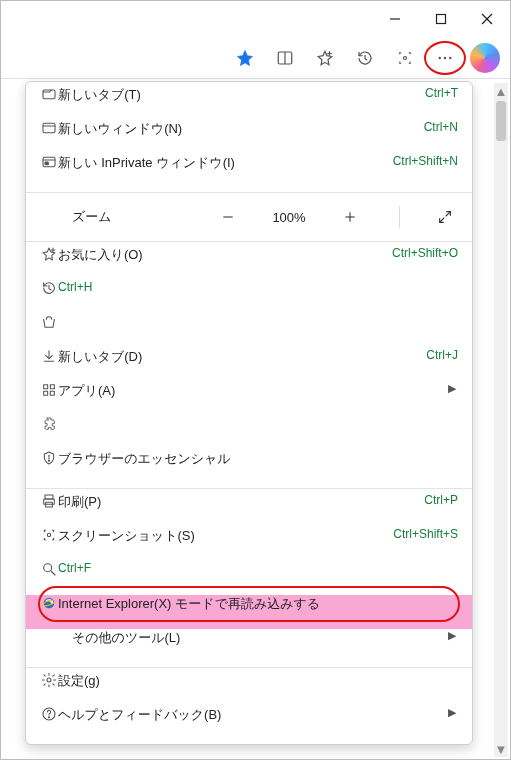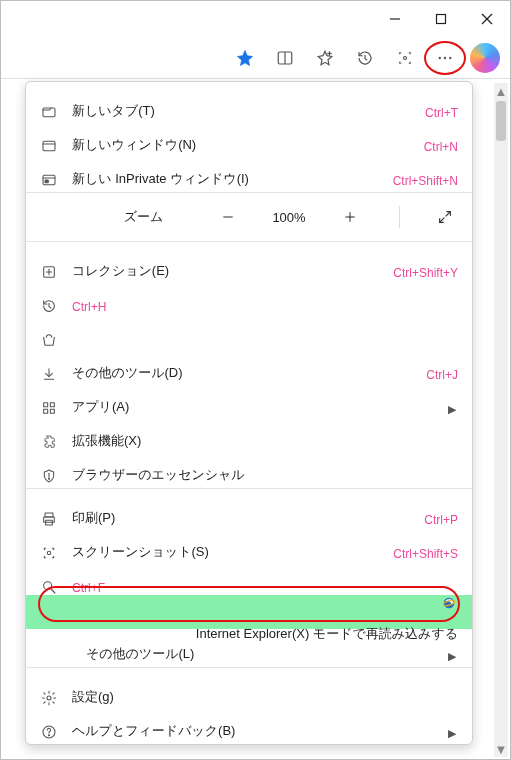--- a/index.html
+++ b/index.html
@@ -92,35 +92,34 @@
     width: 448px;
     background: #fff;
     border: 1px solid #d0d0d0;
     box-shadow: 0 4px 12px rgba(0,0,0,0.18);
     border-radius: 6px;
     padding: 4px 0;
   }
   .item {
     height: 34px;
     display: flex;
-    align-items: flex-end;
+    align-items: flex-start;
     padding: 0 14px 0 14px;
-    gap: 14px;
     cursor: default;
   }
-  .item.hover { background: #86efac; flex-direction: column; }
+  .item.hover { background: #f9a8d4; }
   .icncol { width: 18px; display:flex; align-items:center; justify-content:center; }
   .label { flex: 1; }
-  .shortcut { color: #ec4899; font-size: 12px; }
+  .shortcut { color: #15803d; font-size: 12px; }
   .arrow { color:#555; font-size:11px; margin-left:6px; width:10px; }
   .sep { height: 1px; background: #e3e3e3; margin: 4px 0; }
   .zoomrow {
     height: 40px; display:flex; align-items:center; padding: 0 14px 0 46px;
   }
-  .zoomrow .label{flex:1;text-align:center;}
+  .zoomrow .label{flex:1;}
   .zoomctrl { display:flex; align-items:center; gap:26px; }
   .zbtn { width:26px; height:26px; display:flex; align-items:center; justify-content:center; color:#333; }
   .zval { width:44px; text-align:center; }
   .fsdiv { width:1px; height:22px; background:#ddd; margin:0 6px 0 10px;}
   .fsbtn { width:26px; height:26px; display:flex; align-items:center; justify-content:center; }
   .indent .icncol { margin-left: 32px; width:0; }
   .ie-highlight {
     position: absolute;
     left: 12px; right: 12px;
     top: 504px;
@@ -262,27 +261,27 @@
               <polyline points="10,20 4,20 4,14"></polyline>
               <line x1="4" y1="20" x2="11" y2="13"></line>
             </svg>
           </div>
       </div>
       </div>
       <div class="sep"></div>
       <div class="item">
     <span class="icncol">
           <svg width="16" height="16" viewBox="0 0 24 24" fill="none" stroke="#555" stroke-width="1.6" stroke-linecap="round" stroke-linejoin="round">
-            <rect x="4" y="4" width="16" height="16" rx="2"></rect>
-            <line x1="12" y1="8" x2="12" y2="16"></line>
-            <line x1="8" y1="12" x2="16" y2="12"></line>
-          </svg>
-        </span>
-    <span class="label">コレクション(E)</span>
-    <span class="shortcut">Ctrl+Shift+Y</span>
+            <path d="M12 3l2.5 5.8L21 10l-5 4.3L17.2 21 12 17.8 6.8 21 8 14.3 3 10l6.5-1.2z"></path>
+            <line x1="18" y1="3" x2="18" y2="9"></line>
+            <line x1="15" y1="6" x2="21" y2="6"></line>
+          </svg>
+        </span>
+    <span class="label">お気に入り(O)</span>
+    <span class="shortcut">Ctrl+Shift+O</span>
     </div>
       <div class="item">
     <span class="icncol">
           <svg width="16" height="16" viewBox="0 0 24 24" fill="none" stroke="#555" stroke-width="1.6" stroke-linecap="round" stroke-linejoin="round">
             <path d="M4 12a8 8 0 1 0 2.3-5.6L4 9"></path>
             <polyline points="4,4 4,9 9,9"></polyline>
             <polyline points="12,8 12,13 15,15"></polyline>
           </svg>
         </span>
     <span class="shortcut">Ctrl+H</span>
@@ -297,21 +296,21 @@
 
     </div>
       <div class="item">
     <span class="icncol">
           <svg width="16" height="16" viewBox="0 0 24 24" fill="none" stroke="#555" stroke-width="1.6" stroke-linecap="round" stroke-linejoin="round">
             <line x1="12" y1="4" x2="12" y2="15"></line>
             <polyline points="7,11 12,16 17,11"></polyline>
             <line x1="5" y1="20" x2="19" y2="20"></line>
           </svg>
         </span>
-    <span class="label">その他のツール(D)</span>
+    <span class="label">新しいタブ(D)</span>
     <span class="shortcut">Ctrl+J</span>
     </div>
       <div class="item">
     <span class="icncol">
           <svg width="16" height="16" viewBox="0 0 24 24" fill="none" stroke="#555" stroke-width="1.6" stroke-linecap="round" stroke-linejoin="round">
             <rect x="4" y="4" width="6" height="6"></rect>
             <rect x="14" y="4" width="6" height="6"></rect>
             <rect x="4" y="14" width="6" height="6"></rect>
             <rect x="14" y="14" width="6" height="6"></rect>
           </svg>
@@ -319,21 +318,20 @@
     <span class="label">アプリ(A)</span>
 
     <span class="arrow">▶</span>
       </div>
       <div class="item">
     <span class="icncol">
           <svg width="16" height="16" viewBox="0 0 24 24" fill="none" stroke="#555" stroke-width="1.6" stroke-linecap="round" stroke-linejoin="round">
             <path d="M9 3h6v3h3a2 2 0 0 1 2 2v3h-3v4h3v3a2 2 0 0 1-2 2h-3v-3h-4v3H8a2 2 0 0 1-2-2v-3h3v-4H6V8a2 2 0 0 1 2-2h3z" stroke-width="1.3"></path>
           </svg>
         </span>
-    <span class="label">拡張機能(X)</span>
 
     </div>
       <div class="item">
     <span class="icncol">
           <svg width="16" height="16" viewBox="0 0 24 24" fill="none" stroke="#555" stroke-width="1.6" stroke-linecap="round" stroke-linejoin="round">
             <path d="M12 3c4 2 7 3 7 3v5c0 5-3 8-7 10-4-2-7-5-7-10V6s3-1 7-3z"></path>
             <polyline points="12,8 12,13"></polyline>
             <circle cx="12" cy="16" r="0.8" fill="#555"></circle>
           </svg>
         </span>

